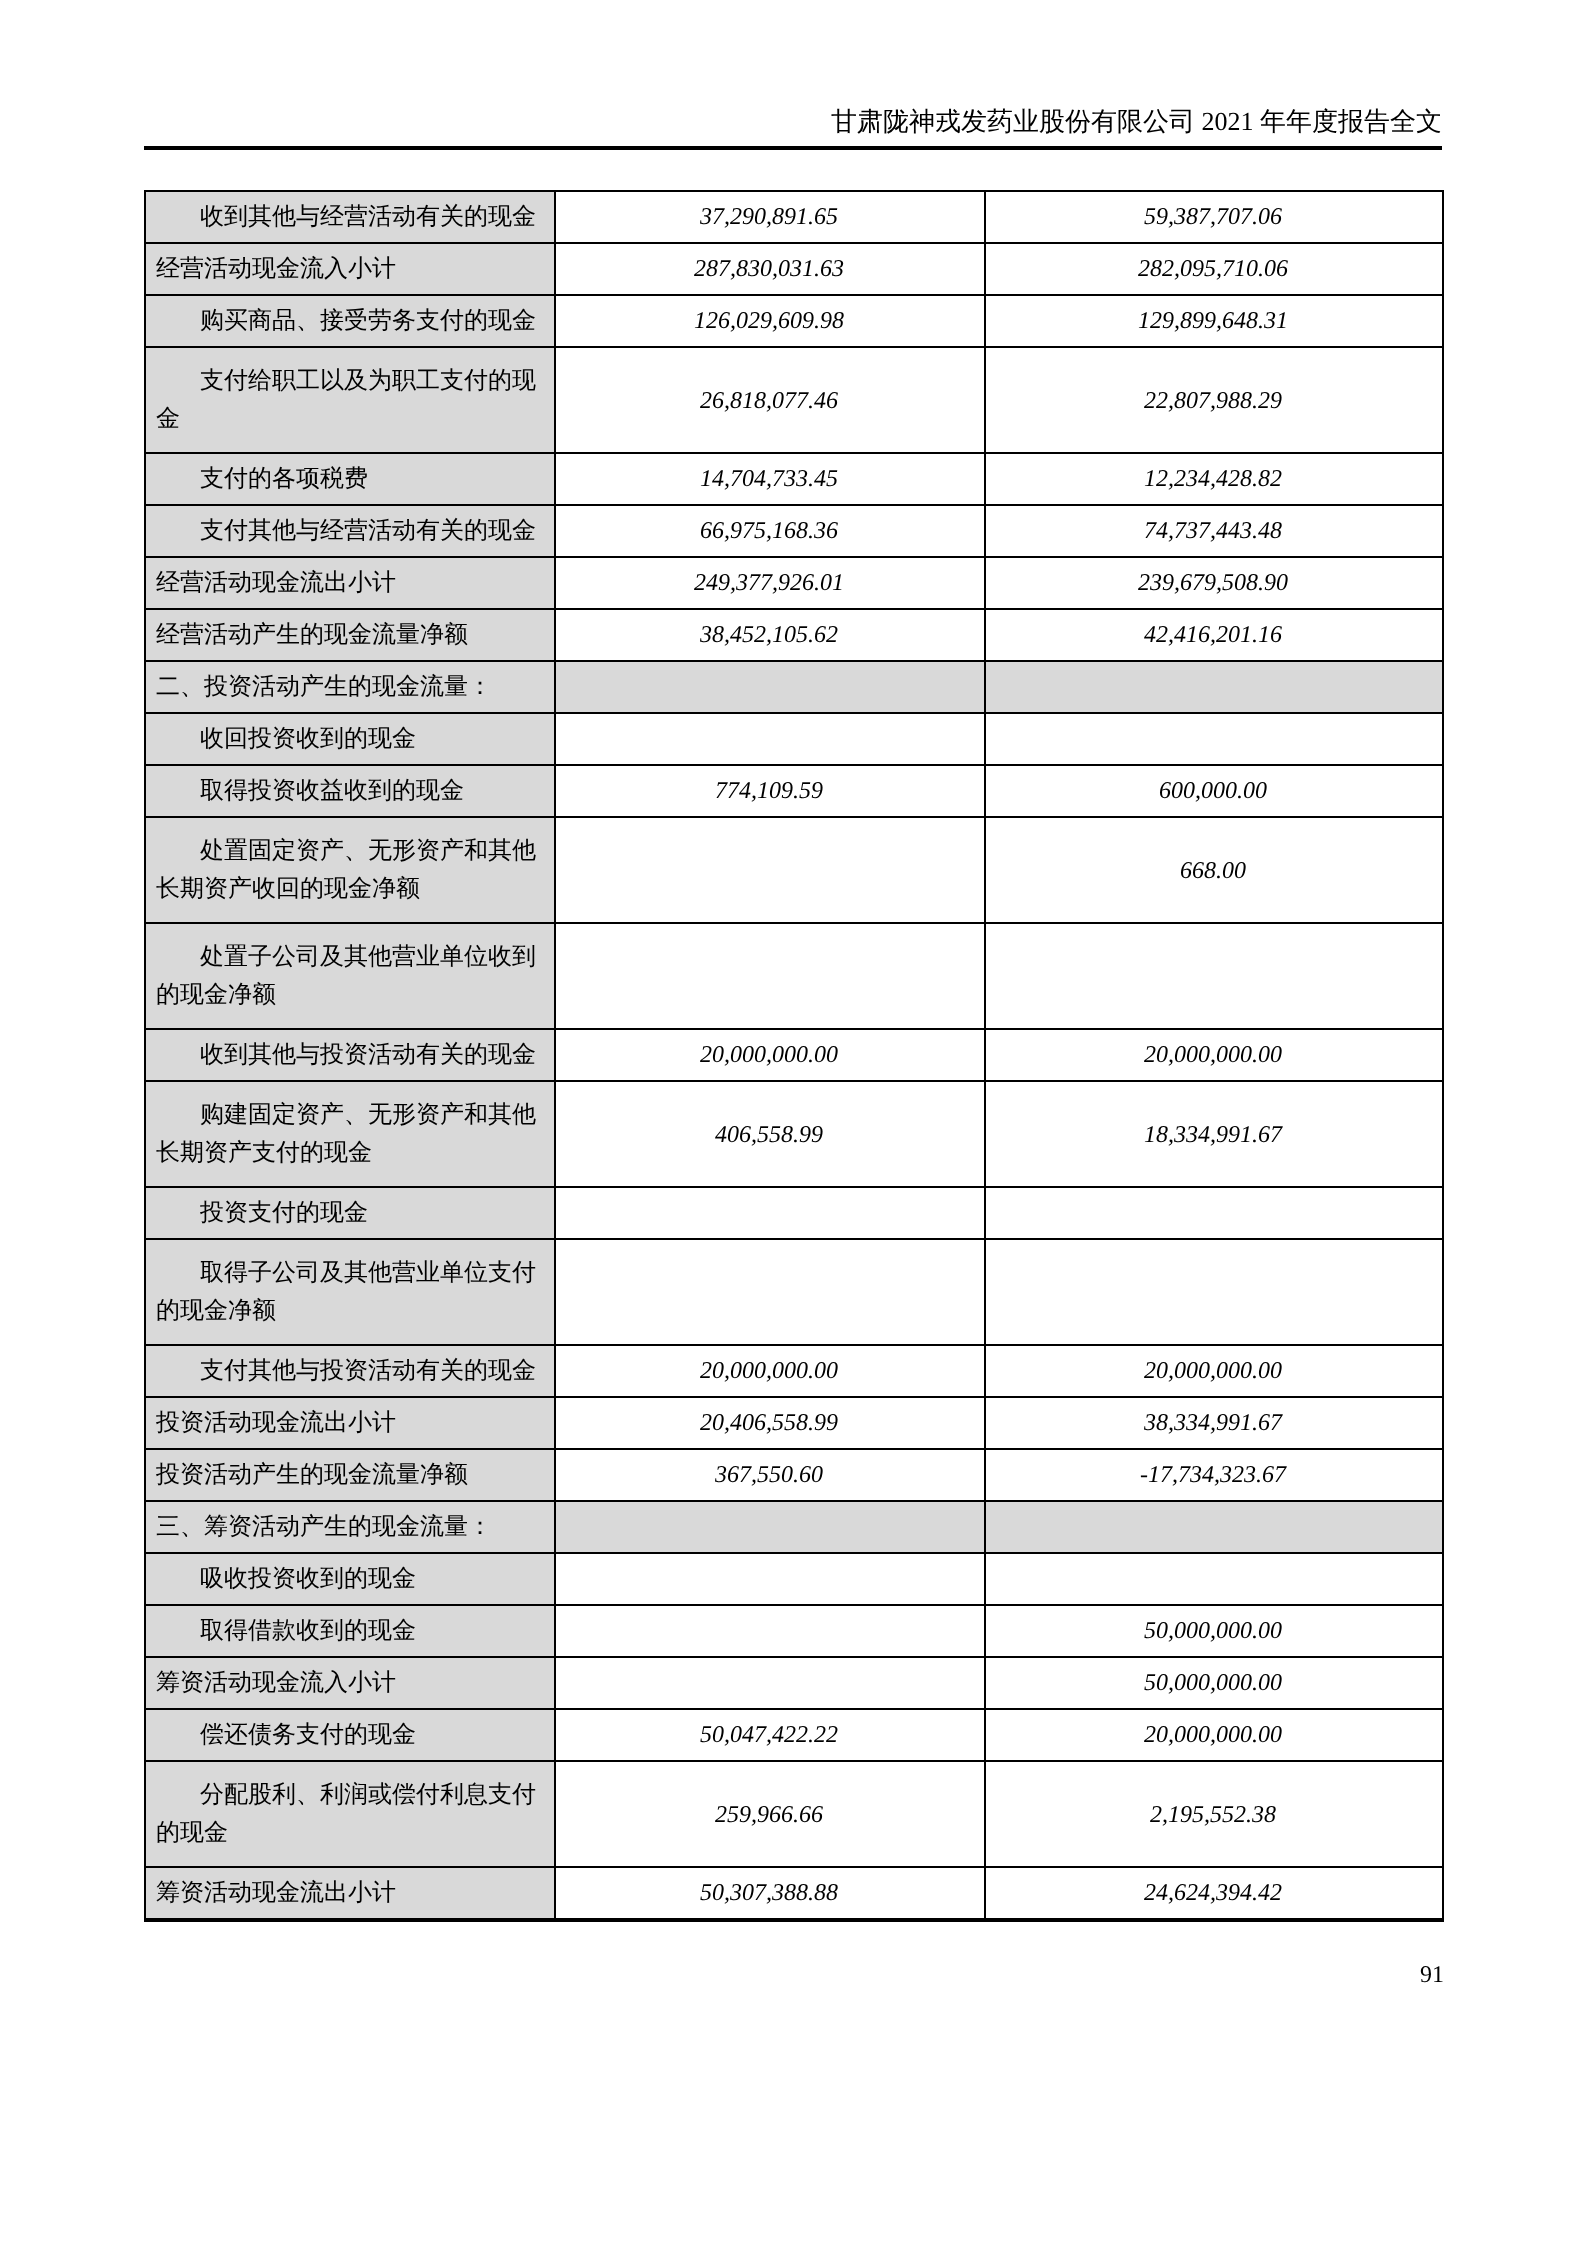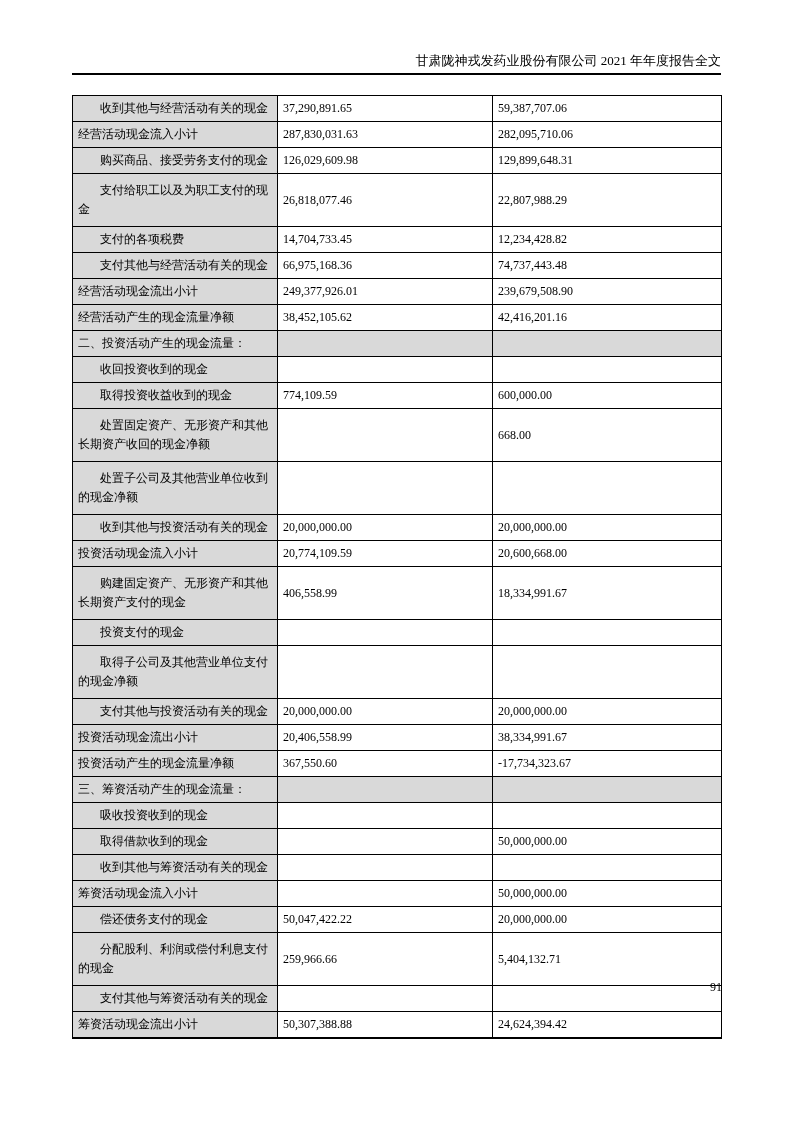--- a/index.html
+++ b/index.html
@@ -61,23 +61,24 @@
   }
   .cf-table tr:last-child td { border-bottom-width: 2px; }
   .cf-table td.label {
     background: var(--shade, #d9d9d9);
     text-align: left;
     word-break: break-all;
   }
   .cf-table td.label.indent { text-indent: 22px; }
   .cf-table td.num {
     background: #ffffff;
-    text-align: left;
+    text-align: center;
     padding-right: 6px;
     white-space: nowrap;
+    font-style: italic;
   }
   .cf-table tr.section td { background: var(--shade, #d9d9d9); }
   .cf-table tr.tall td { padding-top: 7px; padding-bottom: 7px; }
   .page-number {
     position: absolute;
     top: 980px;
     left: 600px;
     width: 122px;
     text-align: right;
     font-size: 12px;
@@ -164,25 +165,20 @@
         <tr class="tall">
           <td class="label indent">处置子公司及其他营业单位收到的现金净额</td>
           <td class="num"></td>
           <td class="num"></td>
         </tr>
         <tr>
           <td class="label indent">收到其他与投资活动有关的现金</td>
           <td class="num">20,000,000.00</td>
           <td class="num">20,000,000.00</td>
         </tr>
-        <tr>
-          <td class="label">投资活动现金流入小计</td>
-          <td class="num">20,774,109.59</td>
-          <td class="num">20,600,668.00</td>
-        </tr>
         <tr class="tall">
           <td class="label indent">购建固定资产、无形资产和其他长期资产支付的现金</td>
           <td class="num">406,558.99</td>
           <td class="num">18,334,991.67</td>
         </tr>
         <tr>
           <td class="label indent">投资支付的现金</td>
           <td class="num"></td>
           <td class="num"></td>
         </tr>
@@ -215,43 +211,33 @@
           <td class="label indent">吸收投资收到的现金</td>
           <td class="num"></td>
           <td class="num"></td>
         </tr>
         <tr>
           <td class="label indent">取得借款收到的现金</td>
           <td class="num"></td>
           <td class="num">50,000,000.00</td>
         </tr>
         <tr>
-          <td class="label indent">收到其他与筹资活动有关的现金</td>
-          <td class="num"></td>
-          <td class="num"></td>
-        </tr>
-        <tr>
           <td class="label">筹资活动现金流入小计</td>
           <td class="num"></td>
           <td class="num">50,000,000.00</td>
         </tr>
         <tr>
           <td class="label indent">偿还债务支付的现金</td>
           <td class="num">50,047,422.22</td>
           <td class="num">20,000,000.00</td>
         </tr>
         <tr class="tall">
           <td class="label indent">分配股利、利润或偿付利息支付的现金</td>
           <td class="num">259,966.66</td>
-          <td class="num">5,404,132.71</td>
-        </tr>
-        <tr>
-          <td class="label indent">支付其他与筹资活动有关的现金</td>
-          <td class="num"></td>
-          <td class="num"></td>
+          <td class="num">2,195,552.38</td>
         </tr>
         <tr>
           <td class="label">筹资活动现金流出小计</td>
           <td class="num">50,307,388.88</td>
           <td class="num">24,624,394.42</td>
         </tr>
       </tbody>
   </table>
 
   <div class="page-number">91</div>

